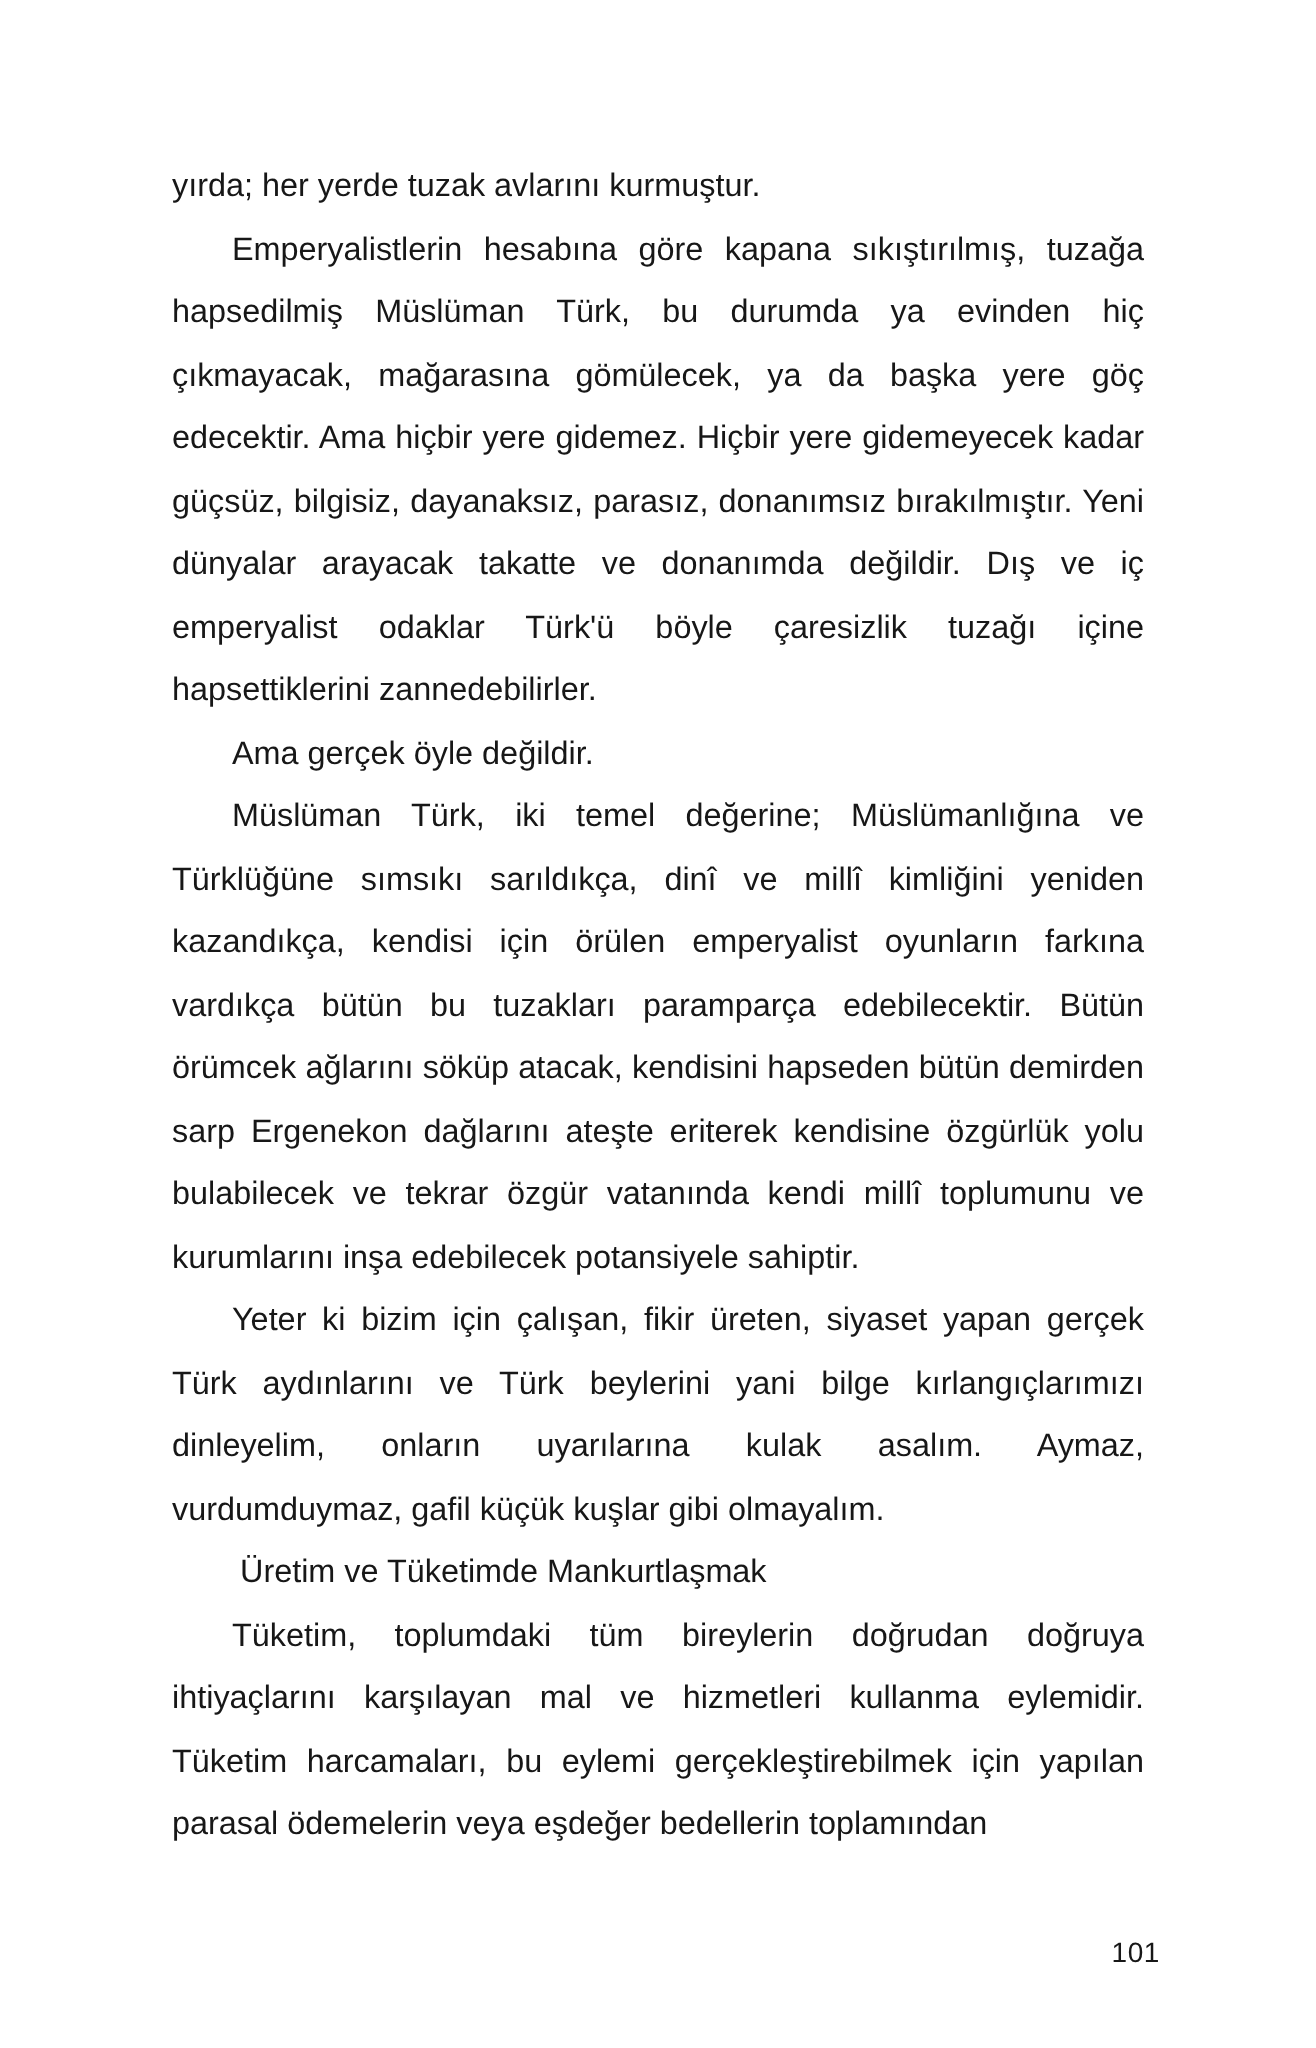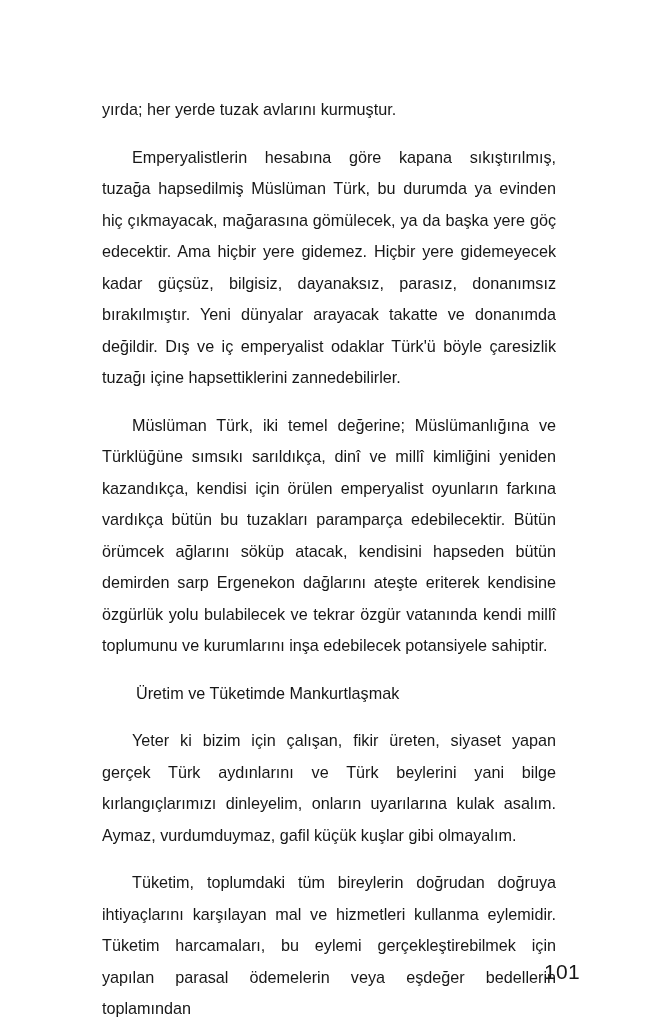--- a/index.html
+++ b/index.html
@@ -23,49 +23,50 @@
     height: 1024px;
     background: #ffffff;
   }
   .text-column {
     position: absolute;
     left: 86px;
     top: 78px;
     width: 486px;
   }
   p.para {
-    margin: 16px;
+    margin: 0;
     font-size: 16.2px;
     line-height: 31.5px;
     text-align: justify;
     text-justify: inter-word;
     color: #171717;
     hyphens: manual;
   }
   p.indent {
     text-indent: 30px;
   }
   p.indent-small {
     text-indent: 34px;
   }
   .page-number {
     position: absolute;
     right: 78px;
     bottom: 40px;
-    font-size: 21px;
+    font-size: 14px;
     color: #171717;
     letter-spacing: 0.3px;
   }
 </style>
 </head>
 <body>
 
 <div class="page">
   <div class="text-column">
     <p class="para">yırda; her yerde tuzak avlarını kurmuştur.</p>
     <p class="para indent">Emperyalistlerin hesabına göre kapana sıkıştırılmış, tuzağa hapsedilmiş Müslüman Türk, bu durumda ya evinden hiç çıkmayacak, mağarasına gömülecek, ya da başka yere göç edecektir. Ama hiçbir yere gidemez. Hiçbir yere gidemeyecek kadar güçsüz, bilgisiz, dayanaksız, parasız, donanımsız bırakılmıştır. Yeni dünyalar arayacak takatte ve donanımda değildir. Dış ve iç emperyalist odaklar Türk'ü böyle çaresizlik tuzağı içine hapsettiklerini zannedebilirler.</p>
+    <p class="para indent">Ama gerçek öyle değildir.</p>
     <p class="para indent">Müslüman Türk, iki temel  değerine;  Müslümanlığına ve Türklüğüne sımsıkı sarıldıkça, dinî ve millî kimliğini yeniden kazandıkça, kendisi için örülen emperyalist oyunların farkına vardıkça bütün bu tuzakları paramparça edebilecektir. Bütün örümcek ağlarını söküp atacak, kendisini hapseden bütün demirden sarp Ergenekon dağlarını ateşte eriterek kendisine özgürlük yolu bulabilecek ve tekrar özgür vatanında kendi millî toplumunu ve kurumlarını inşa edebilecek potansiyele sahiptir.</p>
+    <p class="para indent">Yeter ki bizim için çalışan, fikir üreten, siyaset yapan gerçek Türk aydınlarını ve Türk beylerini yani bilge kırlangıçlarımızı dinleyelim, onların uyarılarına kulak asalım. Aymaz, vurdumduymaz, gafil küçük kuşlar gibi olmayalım.</p>
     <p class="para indent-small"> Üretim ve Tüketimde Mankurtlaşmak</p>
-    <p class="para indent">Yeter ki bizim için çalışan, fikir üreten, siyaset yapan gerçek Türk aydınlarını ve Türk beylerini yani bilge kırlangıçlarımızı dinleyelim, onların uyarılarına kulak asalım. Aymaz, vurdumduymaz, gafil küçük kuşlar gibi olmayalım.</p>
     <p class="para indent">Tüketim, toplumdaki tüm bireylerin doğrudan doğruya ihtiyaçlarını karşılayan mal ve hizmetleri kullanma eylemidir. Tüketim harcamaları, bu eylemi gerçekleştirebilmek için yapılan parasal ödemelerin veya eşdeğer bedellerin toplamından</p>
   </div>
   <div class="page-number">101</div>
 </div>
 
 </body></html>

